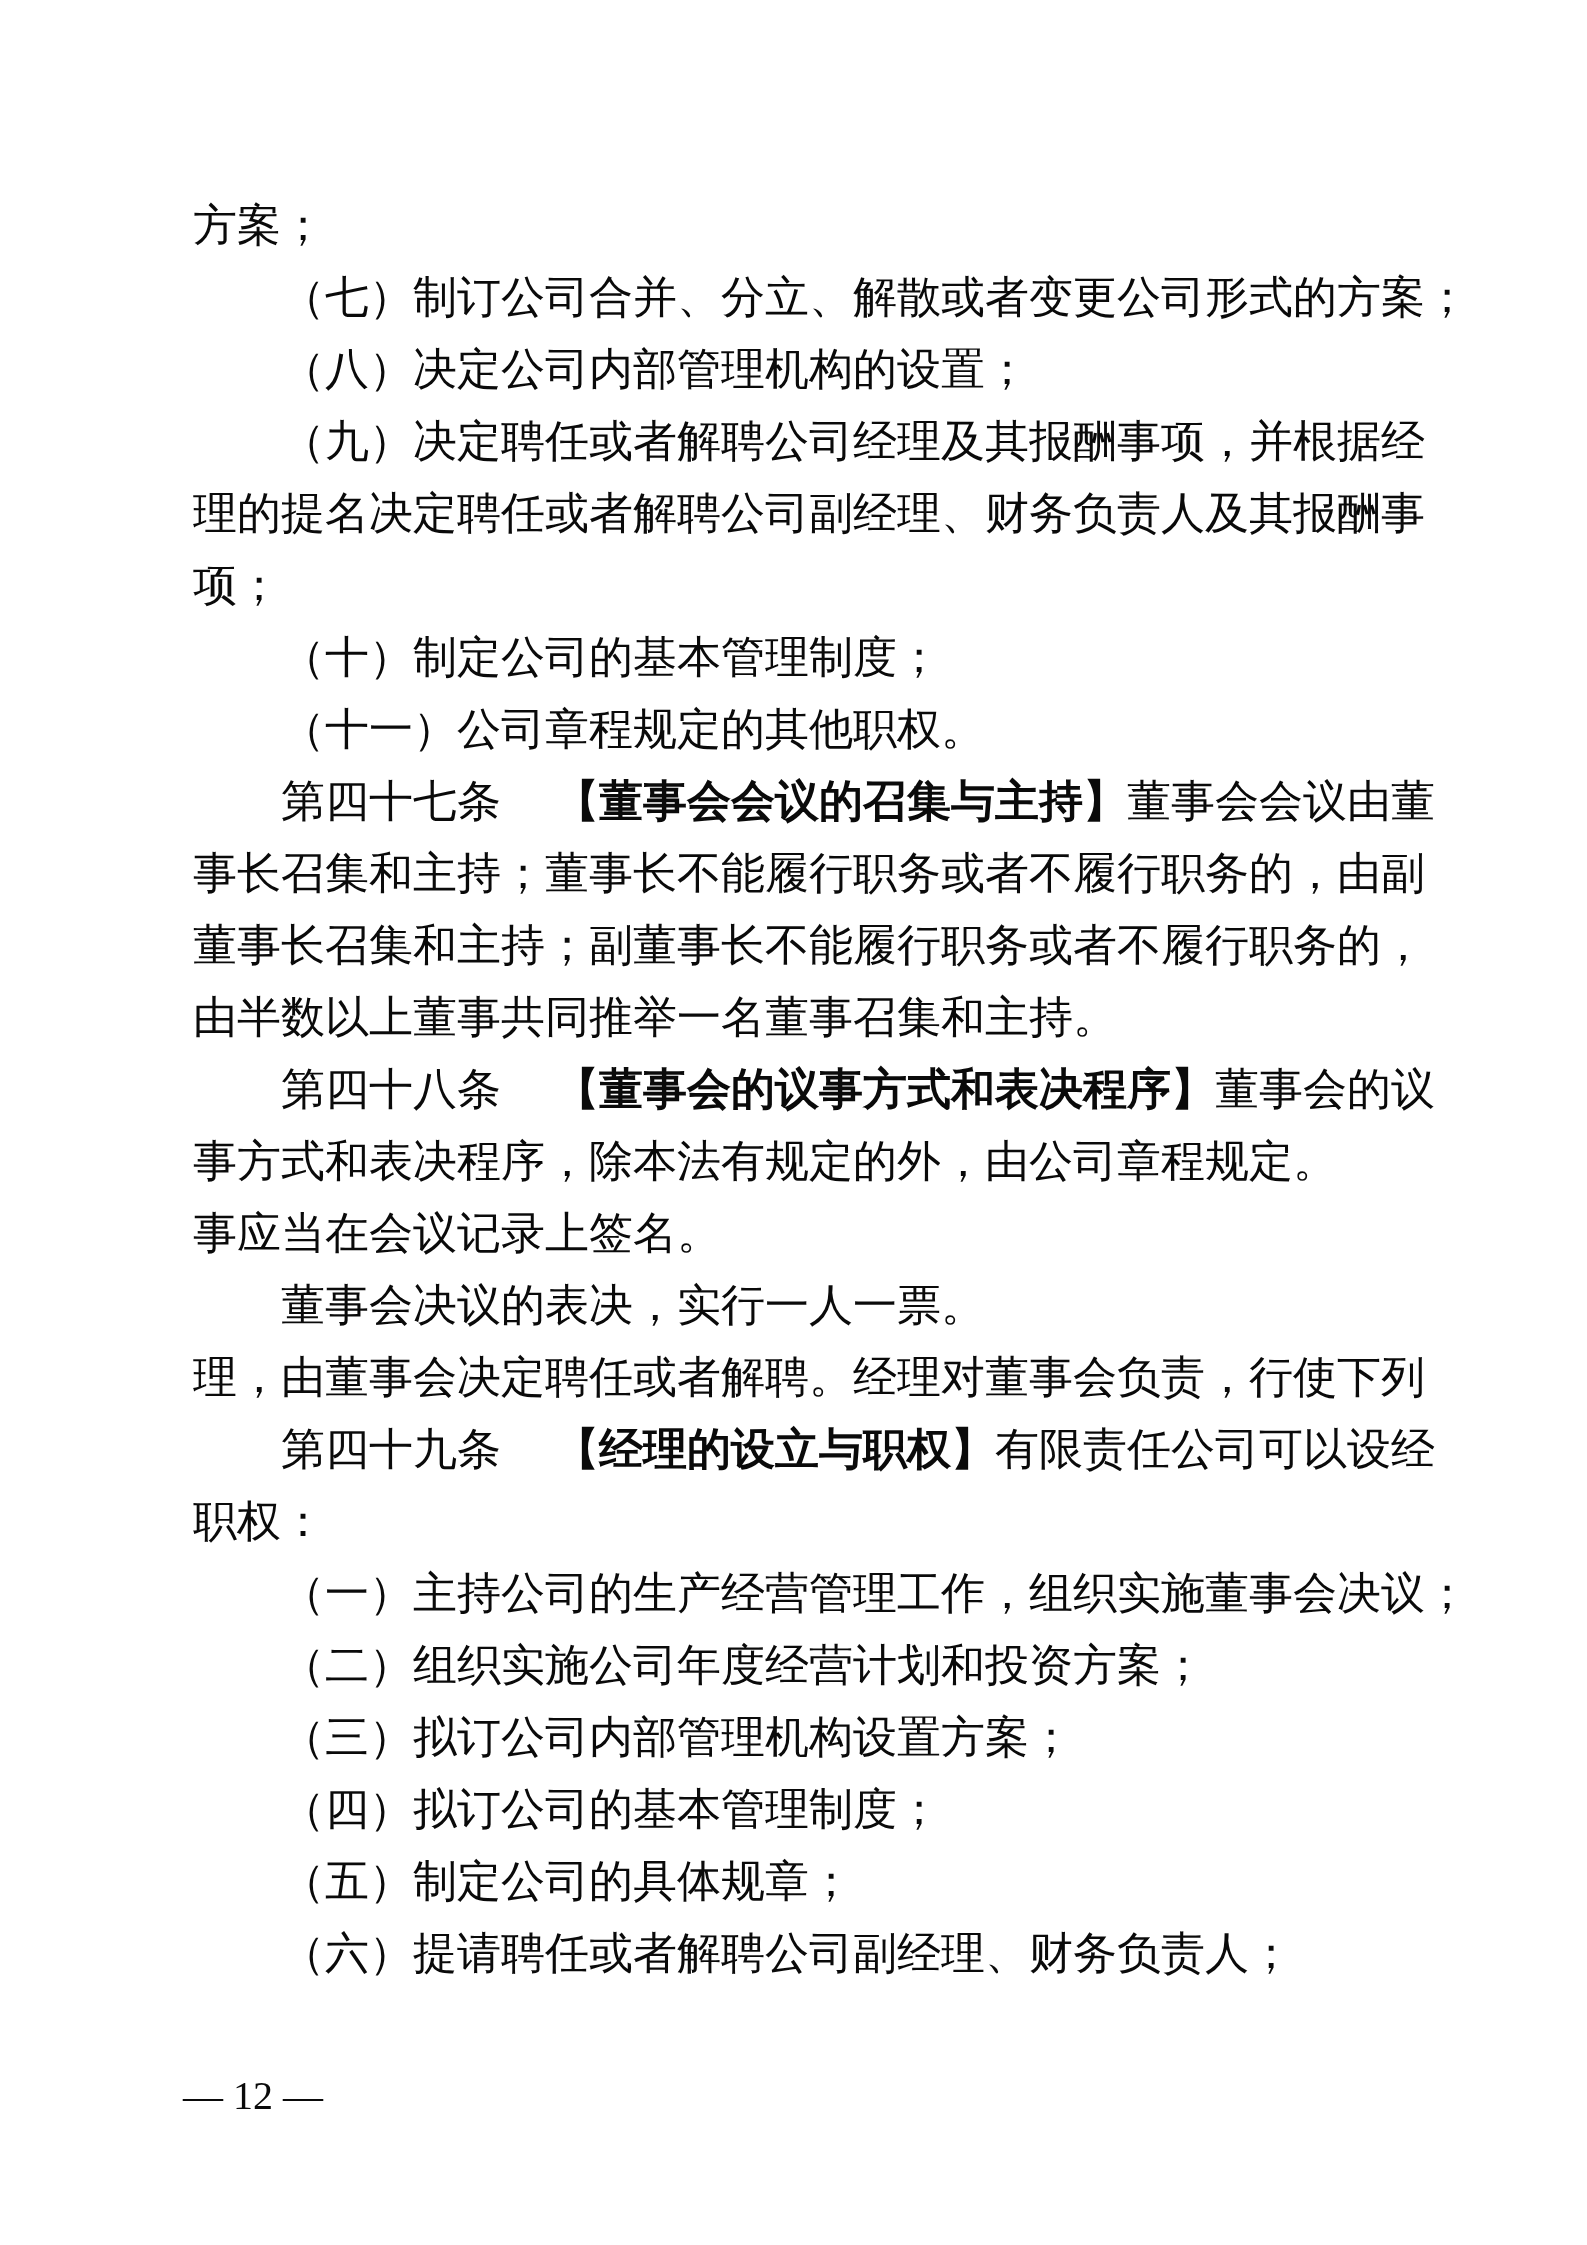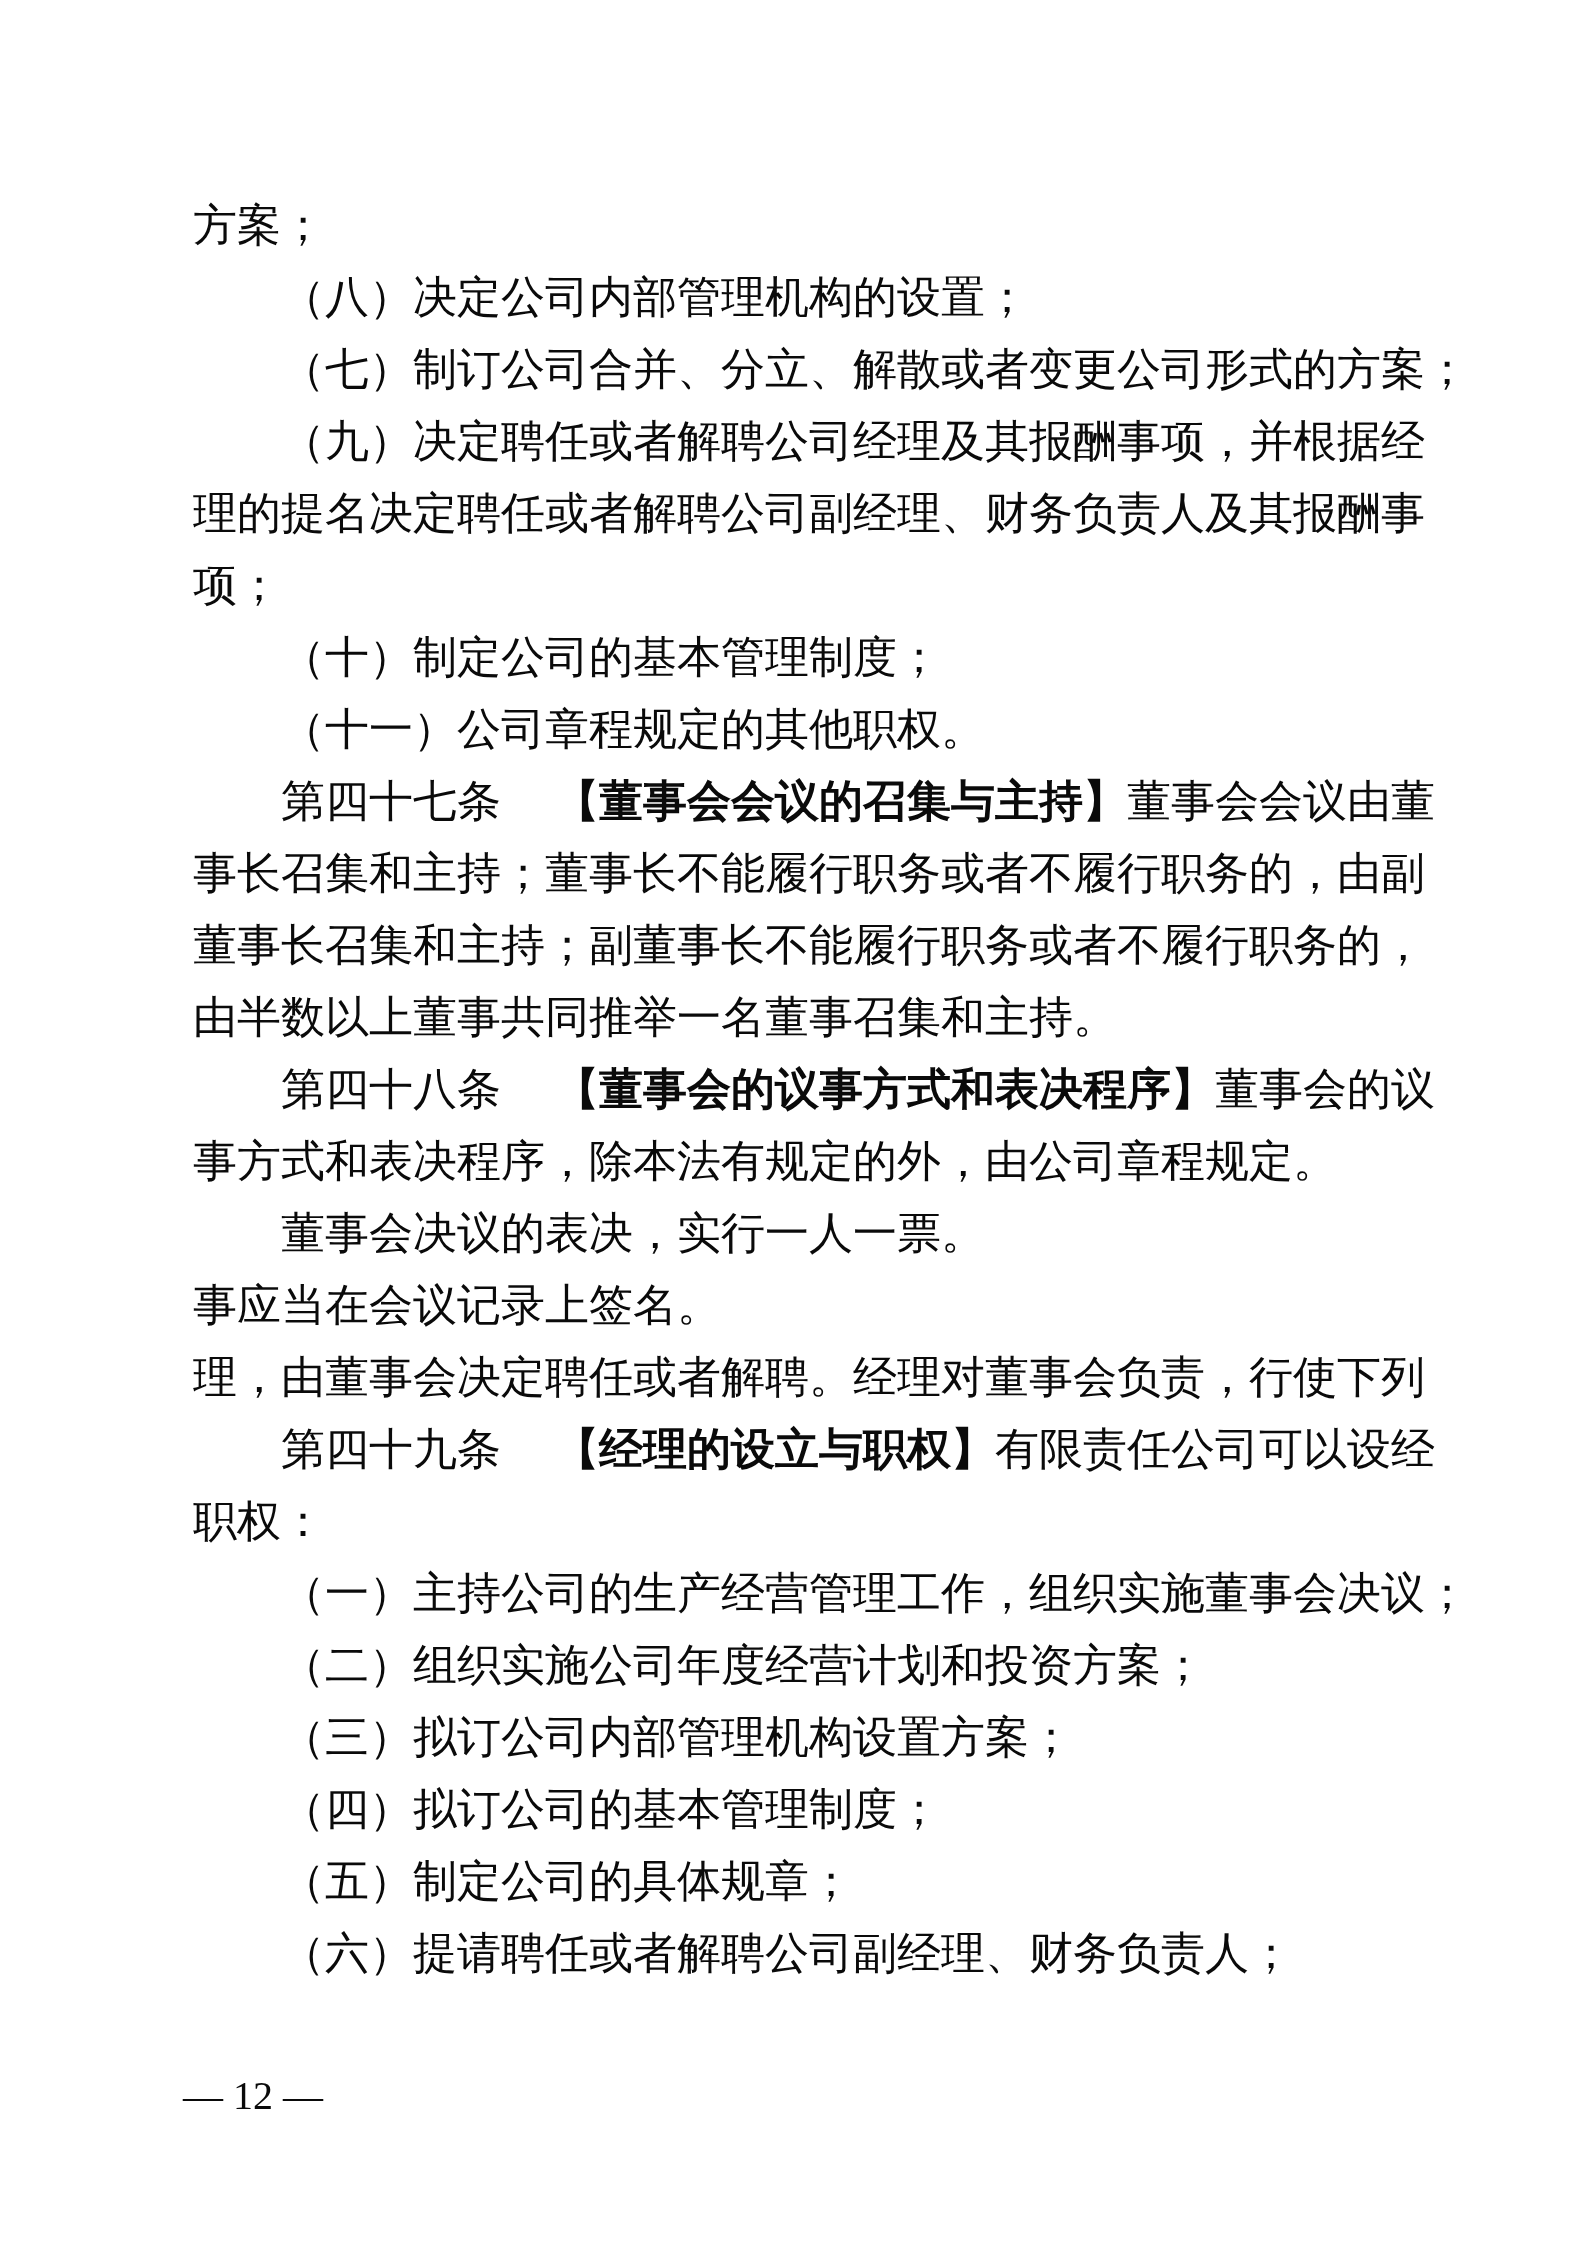--- a/index.html
+++ b/index.html
@@ -59,43 +59,43 @@
   }
 </style>
 </head>
 <body>
 
 <div class="page">
 
   <div class="doc-body">
 
     <div class="line">方案；</div>
+    <div class="line indent full">（七）制订公司合并、分立、解散或者变更公司形式的方案；</div>
     <div class="line indent">（八）决定公司内部管理机构的设置；</div>
-    <div class="line indent full">（七）制订公司合并、分立、解散或者变更公司形式的方案；</div>
     <div class="line indent full">（九）决定聘任或者解聘公司经理及其报酬事项，并根据经</div>
     <div class="line full">理的提名决定聘任或者解聘公司副经理、财务负责人及其报酬事</div>
     <div class="line">项；</div>
     <div class="line indent">（十）制定公司的基本管理制度；</div>
     <div class="line indent">（十一）公司章程规定的其他职权。</div>
 
     <div class="line indent full">
       <span class="article-num">第四十七条</span><span class="article-title">【董事会会议的召集与主持】</span><span>董事会会议由董</span>
     </div>
 
     <div class="line full">事长召集和主持；董事长不能履行职务或者不履行职务的，由副</div>
     <div class="line full">董事长召集和主持；副董事长不能履行职务或者不履行职务的，</div>
     <div class="line">由半数以上董事共同推举一名董事召集和主持。</div>
 
     <div class="line indent full">
       <span class="article-num">第四十八条</span><span class="article-title">【董事会的议事方式和表决程序】</span><span>董事会的议</span>
     </div>
 
     <div class="line">事方式和表决程序，除本法有规定的外，由公司章程规定。</div>
+    <div class="line">事应当在会议记录上签名。</div>
     <div class="line indent">董事会决议的表决，实行一人一票。</div>
-    <div class="line">事应当在会议记录上签名。</div>
 
     <div class="line full">理，由董事会决定聘任或者解聘。经理对董事会负责，行使下列</div>
 
     <div class="line indent full">
       <span class="article-num">第四十九条</span><span class="article-title">【经理的设立与职权】</span><span>有限责任公司可以设经</span>
     </div>
     <div class="line">职权：</div>
     <div class="line indent full">（一）主持公司的生产经营管理工作，组织实施董事会决议；</div>
     <div class="line indent">（二）组织实施公司年度经营计划和投资方案；</div>
     <div class="line indent">（三）拟订公司内部管理机构设置方案；</div>

